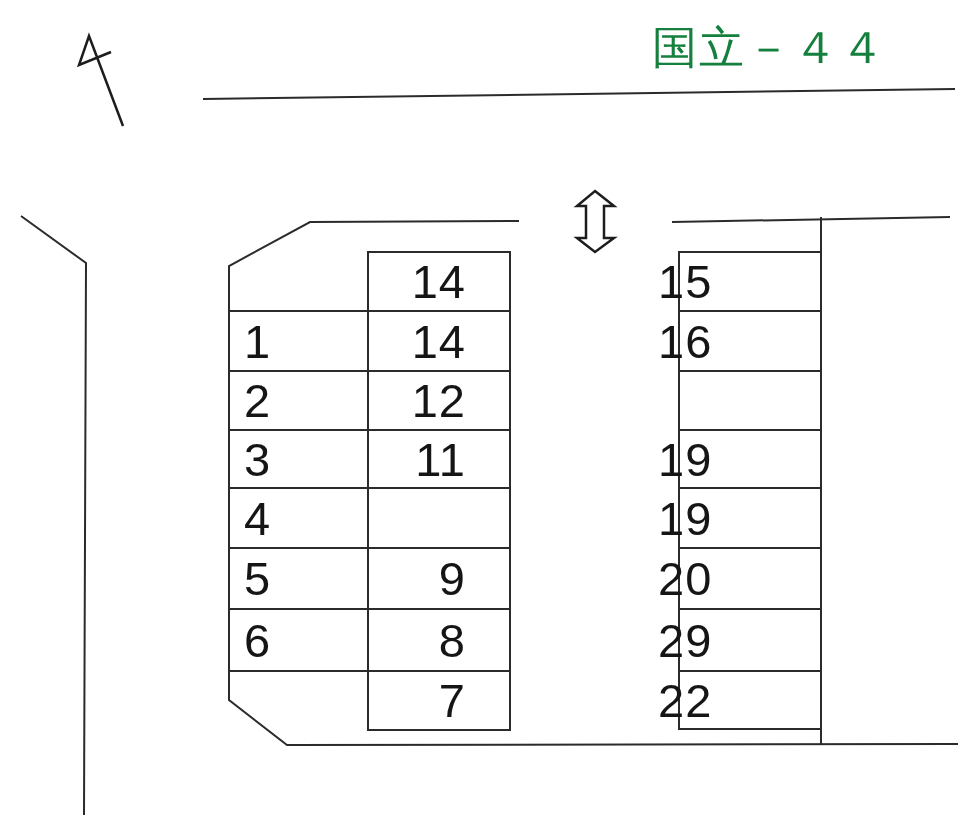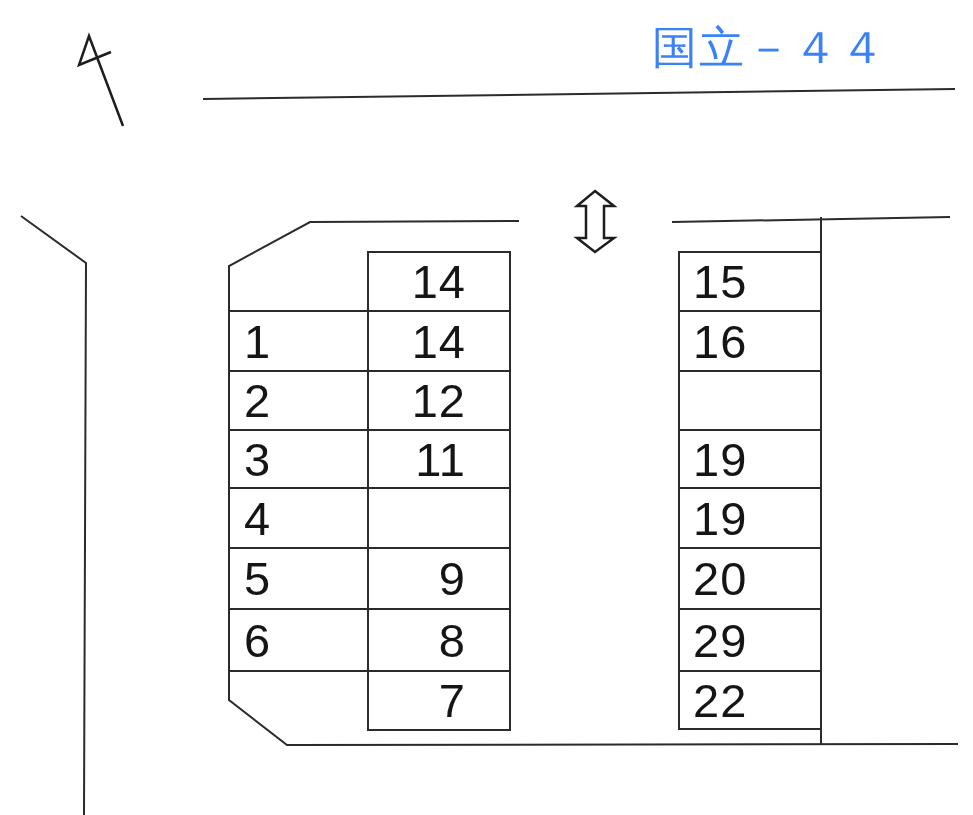--- a/index.html
+++ b/index.html
@@ -16,26 +16,26 @@
     display:flex;
     align-items:center;
     box-sizing:border-box;
     font-size:47px;
     color:#151515;
     letter-spacing:1px;
     line-height:1;
   }
   .front-col{left:229px;width:139px;justify-content:flex-start;padding-left:15px;}
   .back-col{left:368px;width:112px;justify-content:flex-end;padding-right:14px;}
-  .right-col{left:679px;width:163px;justify-content:flex-start;padding-left:14px;}
+  .right-col{left:644px;width:163px;justify-content:flex-start;padding-left:14px;}
   #plan-title{
     position:absolute;
     left:652px;top:18px;
     font-size:45px;
-    color:#3b82f6;
+    color:#15803d;
     letter-spacing:2px;
     white-space:nowrap;
   }
 </style>
 </head>
 <body>
 
 <div id="stage">
 
   <svg id="linework" width="973" height="815" viewBox="0 0 973 815">

